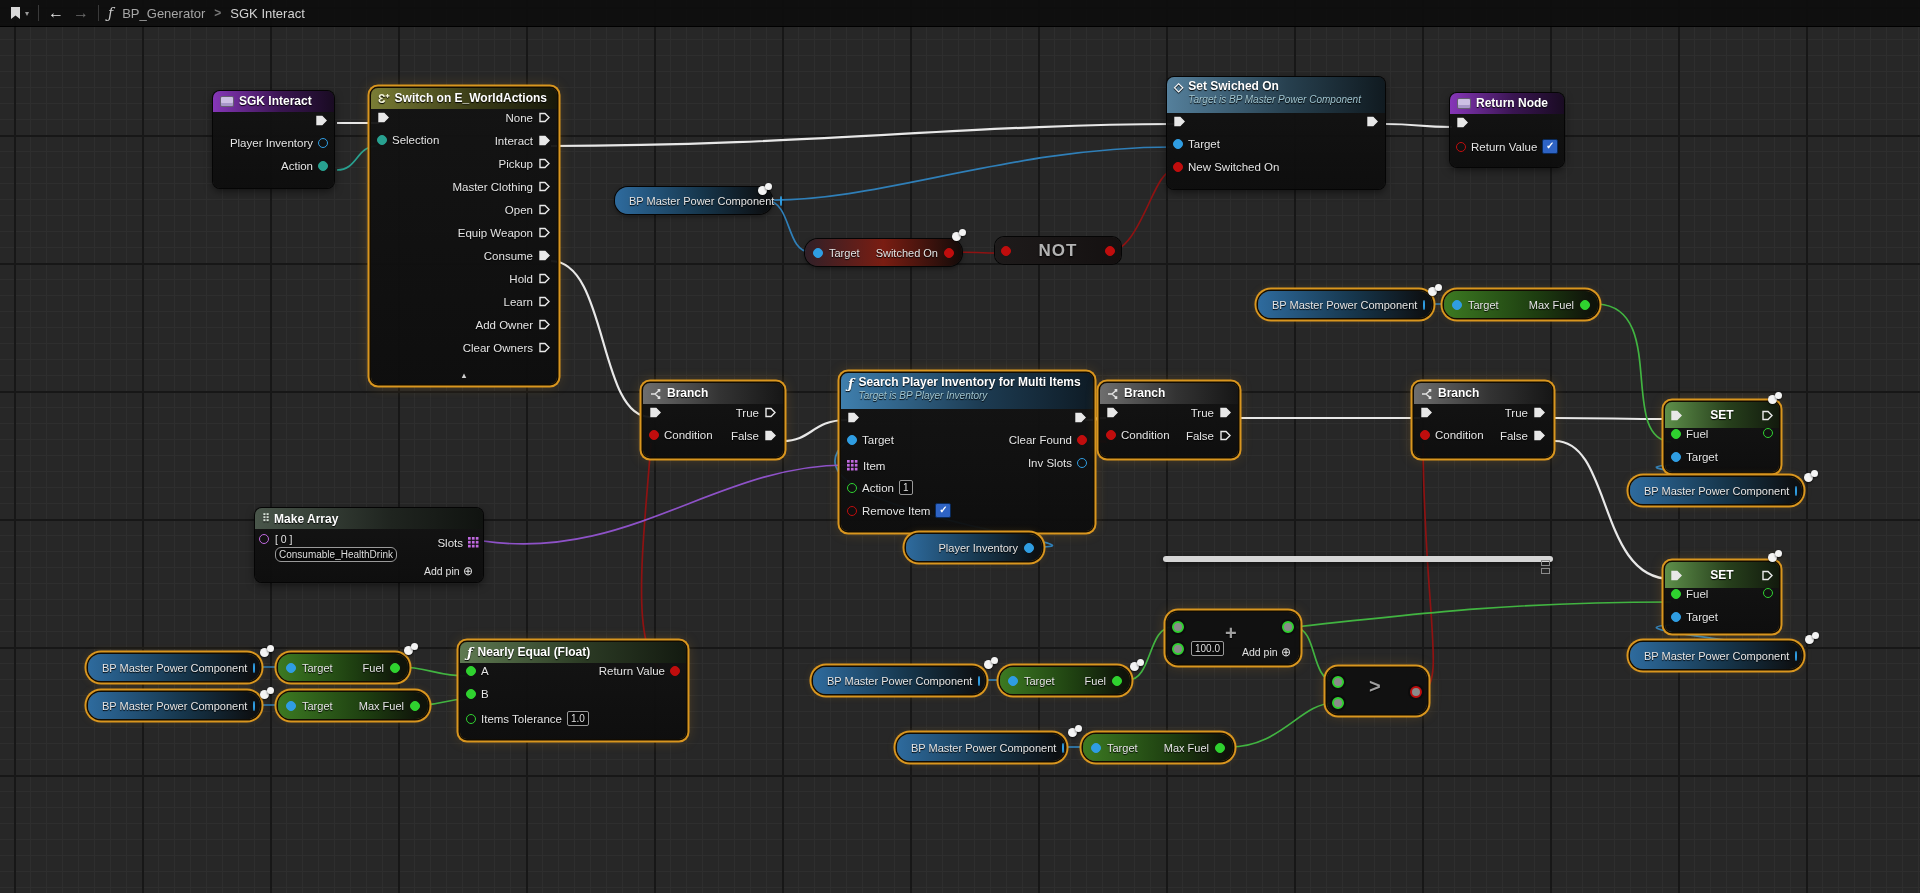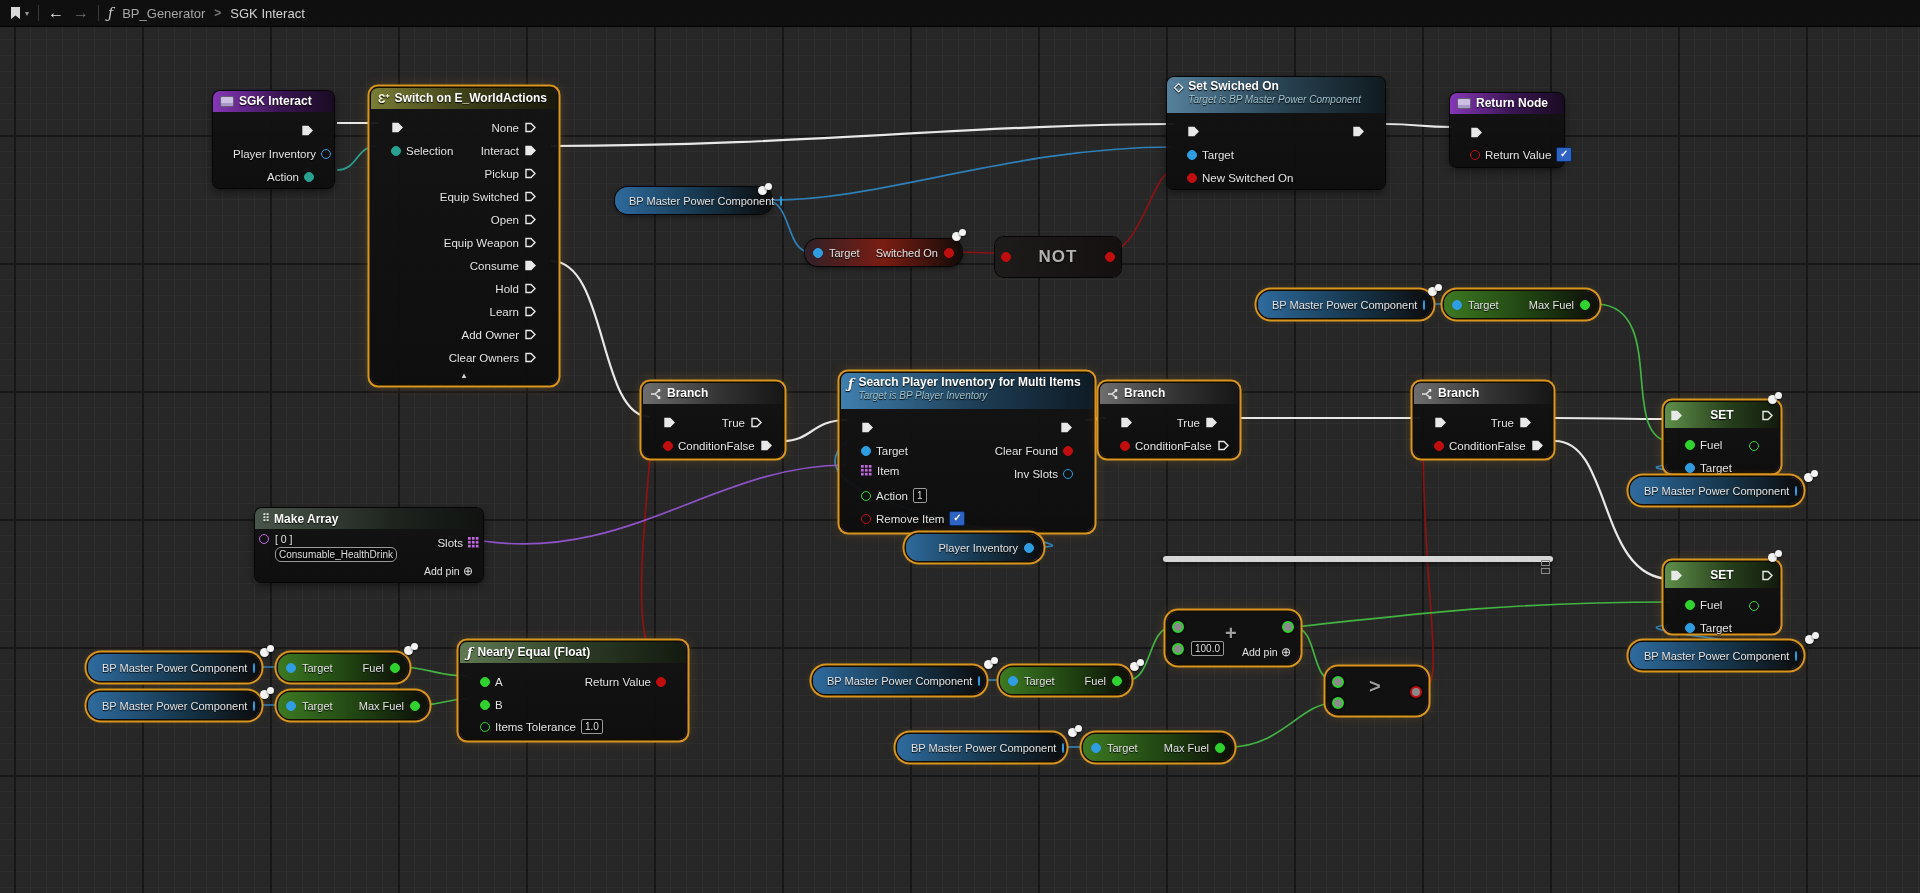--- a/index.html
+++ b/index.html
@@ -39,21 +39,21 @@
   .hdr-olive{background:linear-gradient(90deg,#7a7d35,#3a3c17 55%,#17180a);}
   .hdr-steel{background:linear-gradient(90deg,#55809c,#27404f 55%,#101a20);}
   .hdr-blue{background:linear-gradient(90deg,#3f7fae,#1d3c53 55%,#0e1b25);}
   .hdr-gray{background:linear-gradient(90deg,#6e6e6e,#333 55%,#161616);}
   .hdr-sage{background:linear-gradient(90deg,#5f7a52,#2b3a24 55%,#131a10);}
   .hdr-dkgreen{background:linear-gradient(90deg,#49564a,#1f241f 60%,#101310);}
   .hdr-green{background:linear-gradient(90deg,#5e8f4a,#27401c 55%,#121a0d);}
   .titles{display:flex;flex-direction:column;line-height:1.15;}
   .subtitle{font-size:10px;font-style:italic;font-weight:normal;color:#9fc4cf;}
   .rows{padding:2px 0 5px 0;}
-  .row{height:23px;display:flex;align-items:flex-end;justify-content:space-between;padding:0 20px;}
+  .row{height:23px;display:flex;align-items:flex-start;justify-content:space-between;padding:0 6px;}
   .grp{display:flex;align-items:center;gap:5px;}
   .plabel{font-size:11.5px;color:#e4e4e4;white-space:nowrap;text-shadow:0 1px 1px #000;}
   .pin-circ{width:10px;height:10px;border-radius:50%;box-sizing:border-box;border:1.6px solid;}
   .pin-exec svg{display:block;}
   .fld{display:inline-block;border:1px solid #9a9a9a;background:rgba(0,0,0,.45);color:#ddd;
     font-size:10px;line-height:13px;padding:0 3px;border-radius:2px;white-space:nowrap;}
   .chk{display:inline-block;width:14px;height:13px;background:#2e63c4;border:1px solid #0a2a5a;
     border-radius:2px;color:#fff;font-size:10px;line-height:12px;text-align:center;font-weight:bold;}
   .footer-chev{text-align:center;color:#cfcfcf;font-size:9px;line-height:12px;padding-bottom:3px;}
   .hicon{display:flex;align-items:center;justify-content:center;}
@@ -232,21 +232,21 @@
             <span class="pin-exec">
               <svg width="13" height="13" viewBox="0 0 13 13">
                 <path d="M2 2.5 h5 l4 4 -4 4 h-5 z" fill="none" stroke="#e8e8e8" stroke-width="1.4"></path>
               </svg>
             </span>
           </span>
         </div>
         <div class="row">
           <span></span>
           <span class="grp">
-            <span class="plabel">Equip Switched</span>
+            <span class="plabel">Master Clothing</span>
             <span class="pin-exec">
               <svg width="13" height="13" viewBox="0 0 13 13">
                 <path d="M2 2.5 h5 l4 4 -4 4 h-5 z" fill="none" stroke="#e8e8e8" stroke-width="1.4"></path>
               </svg>
             </span>
           </span>
         </div>
         <div class="row">
           <span></span>
           <span class="grp">
@@ -712,21 +712,21 @@
             <rect x="0" y="3.9" width="2.7" height="2.7" fill="#c069e0"></rect>
             <rect x="3.9" y="3.9" width="2.7" height="2.7" fill="#c069e0"></rect>
             <rect x="7.8" y="3.9" width="2.7" height="2.7" fill="#c069e0"></rect>
             <rect x="0" y="7.8" width="2.7" height="2.7" fill="#c069e0"></rect>
             <rect x="3.9" y="7.8" width="2.7" height="2.7" fill="#c069e0"></rect>
             <rect x="7.8" y="7.8" width="2.7" height="2.7" fill="#c069e0"></rect>
           </svg></span>
       </span>
       <span class="addpin" style="position: absolute; right: 10px; bottom: 4px;"><span>Add pin</span><span class="plus-circ"> ⊕</span></span>
     </div>
-    <div class="opnode notnode" style="left: 995px; top: 237px; width: 114px; height: 40px;">
+    <div class="opnode notnode" style="left: 995px; top: 237px; width: 114px; height: 27px;">
       <span class="pin-circ" style="border-color: rgb(192, 13, 13); background: rgb(192, 13, 13);"></span>
       <span class="notlabel">NOT</span>
       <span class="pin-circ" style="border-color: rgb(192, 13, 13); background: rgb(192, 13, 13);"></span>
     </div>
     <div class="opnode sel" style="left: 1167px; top: 612px; width: 132px; height: 52px;">
       <span class="ring" style="border-color: rgb(47, 210, 47); left: 5px; top: 9px;"></span>
       <span class="ring" style="border-color: rgb(47, 210, 47); left: 5px; top: 31px;"></span>
       <span class="ring" style="border-color: rgb(47, 210, 47); right: 5px; top: 9px;"></span>
       <span class="opglyph" style="left: 58px; top: 10px;">+</span>
       <span class="fld" style="position: absolute; left: 24px; top: 29px;">100.0</span>

